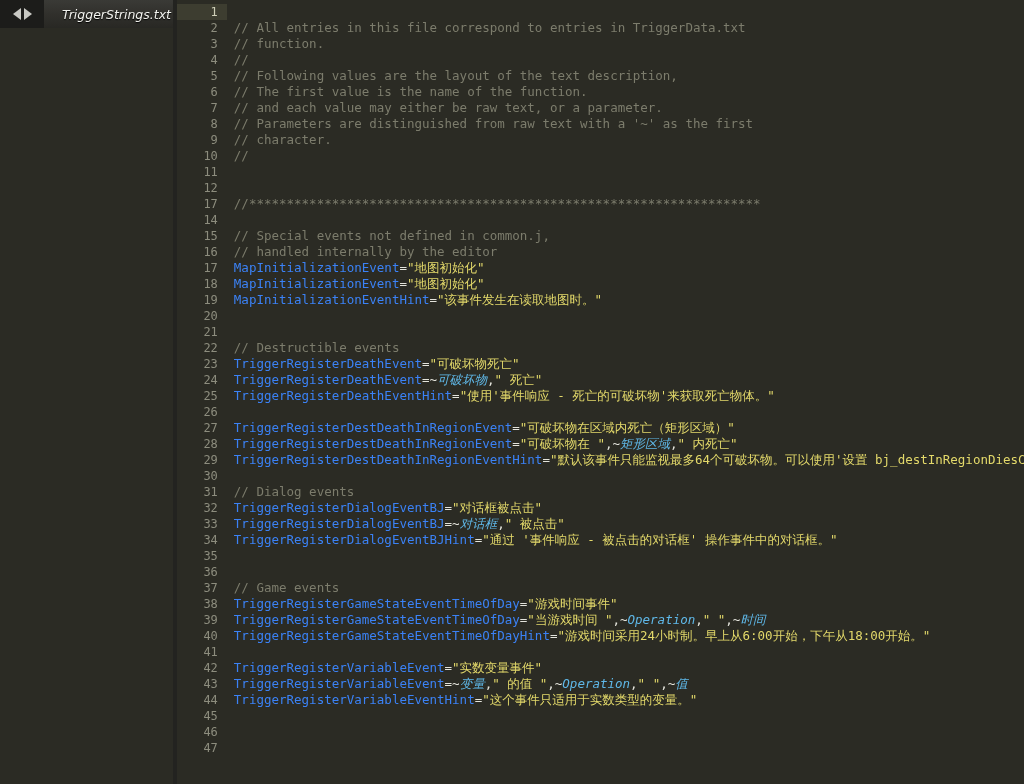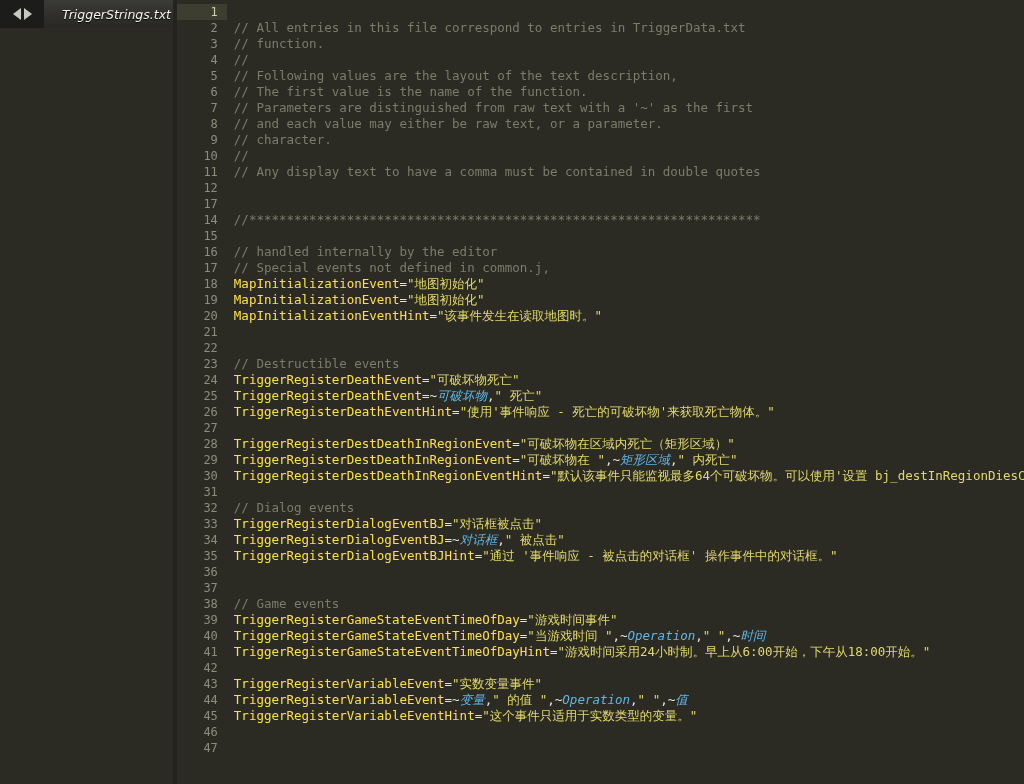--- a/index.html
+++ b/index.html
@@ -133,21 +133,21 @@
     line-height: 16px;
     font-size: 12.5px;
     font-family: "DejaVu Sans Mono", monospace;
     white-space: pre;
     letter-spacing: 0px;
   }
 
   
   .t-comment { color: #7c7c6c; }
   .t-section { color: #f0265f; }
-  .t-key     { color: #fde047; margin-top: 17px; }
+  .t-key     { color: #3b82f6; margin-top: 17px; }
   .t-op      { color: #e4e4dc; }
   .t-string  { color: #e3d96a; }
   .t-param   { color: #5fb8e8; font-style: italic; text-align: center; }
 </style>
 </head>
 <body>
 
 <div id="app">
 
   <div class="tabbar">
@@ -211,31 +211,30 @@
         <div class="ln">45</div>
         <div class="ln">46</div>
         <div class="ln">47</div>
       </div>
     <div class="codearea" id="codearea">
         <div class="code-line"><span class="t-comment">// All entries in this file correspond to entries in TriggerData.txt</span></div>
         <div class="code-line"><span class="t-comment">// function.</span></div>
         <div class="code-line"><span class="t-comment">//</span></div>
         <div class="code-line"><span class="t-comment">// Following values are the layout of the text description,</span></div>
         <div class="code-line"><span class="t-comment">// The first value is the name of the function.</span></div>
+        <div class="code-line"><span class="t-comment">// and each value may either be raw text, or a parameter.</span></div>
         <div class="code-line"><span class="t-comment">// Parameters are distinguished from raw text with a '~' as the first</span></div>
-        <div class="code-line"><span class="t-comment">// and each value may either be raw text, or a parameter.</span></div>
         <div class="code-line"><span class="t-comment">// character.</span></div>
         <div class="code-line"><span class="t-comment">//</span></div>
-        <div class="code-line"><span class="t-comment">// Any display text to have a comma must be contained in double quotes</span></div>
         <div class="code-line">&nbsp;</div>
         <div class="code-line">&nbsp;</div>
         <div class="code-line"><span class="t-comment">//********************************************************************</span></div>
         <div class="code-line">&nbsp;</div>
+        <div class="code-line"><span class="t-comment">// Special events not defined in common.j,</span></div>
         <div class="code-line"><span class="t-comment">// handled internally by the editor</span></div>
-        <div class="code-line"><span class="t-comment">// Special events not defined in common.j,</span></div>
         <div class="code-line"><span class="t-key">MapInitializationEvent</span><span class="t-op">=</span><span class="t-string">"地图初始化"</span></div>
         <div class="code-line"><span class="t-key">MapInitializationEvent</span><span class="t-op">=</span><span class="t-string">"地图初始化"</span></div>
         <div class="code-line"><span class="t-key">MapInitializationEventHint</span><span class="t-op">=</span><span class="t-string">"该事件发生在读取地图时。"</span></div>
         <div class="code-line">&nbsp;</div>
         <div class="code-line">&nbsp;</div>
         <div class="code-line"><span class="t-comment">// Destructible events</span></div>
         <div class="code-line"><span class="t-key">TriggerRegisterDeathEvent</span><span class="t-op">=</span><span class="t-string">"可破坏物死亡"</span></div>
         <div class="code-line"><span class="t-key">TriggerRegisterDeathEvent</span><span class="t-op">=~</span><span class="t-param">可破坏物</span><span class="t-op">,</span><span class="t-string">" 死亡"</span></div>
         <div class="code-line"><span class="t-key">TriggerRegisterDeathEventHint</span><span class="t-op">=</span><span class="t-string">"使用'事件响应 - 死亡的可破坏物'来获取死亡物体。"</span></div>
         <div class="code-line">&nbsp;</div>

